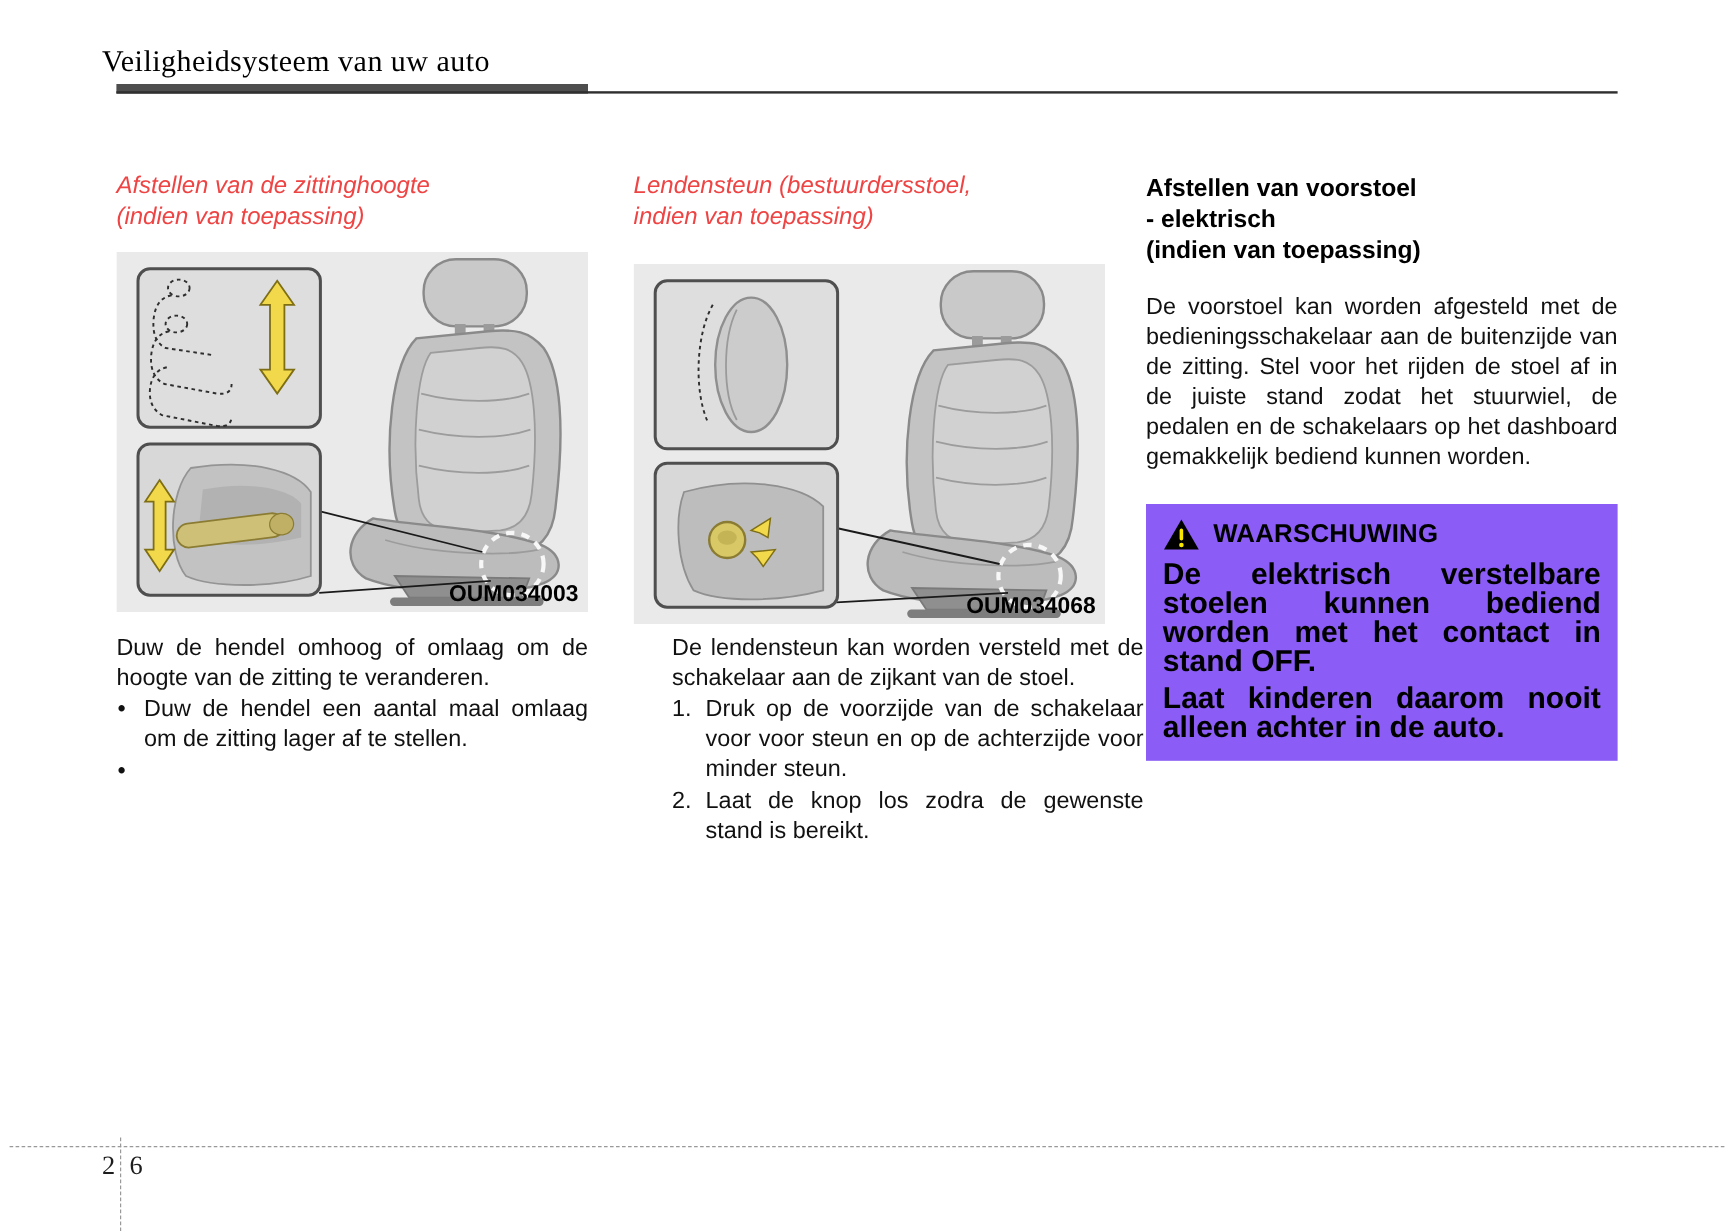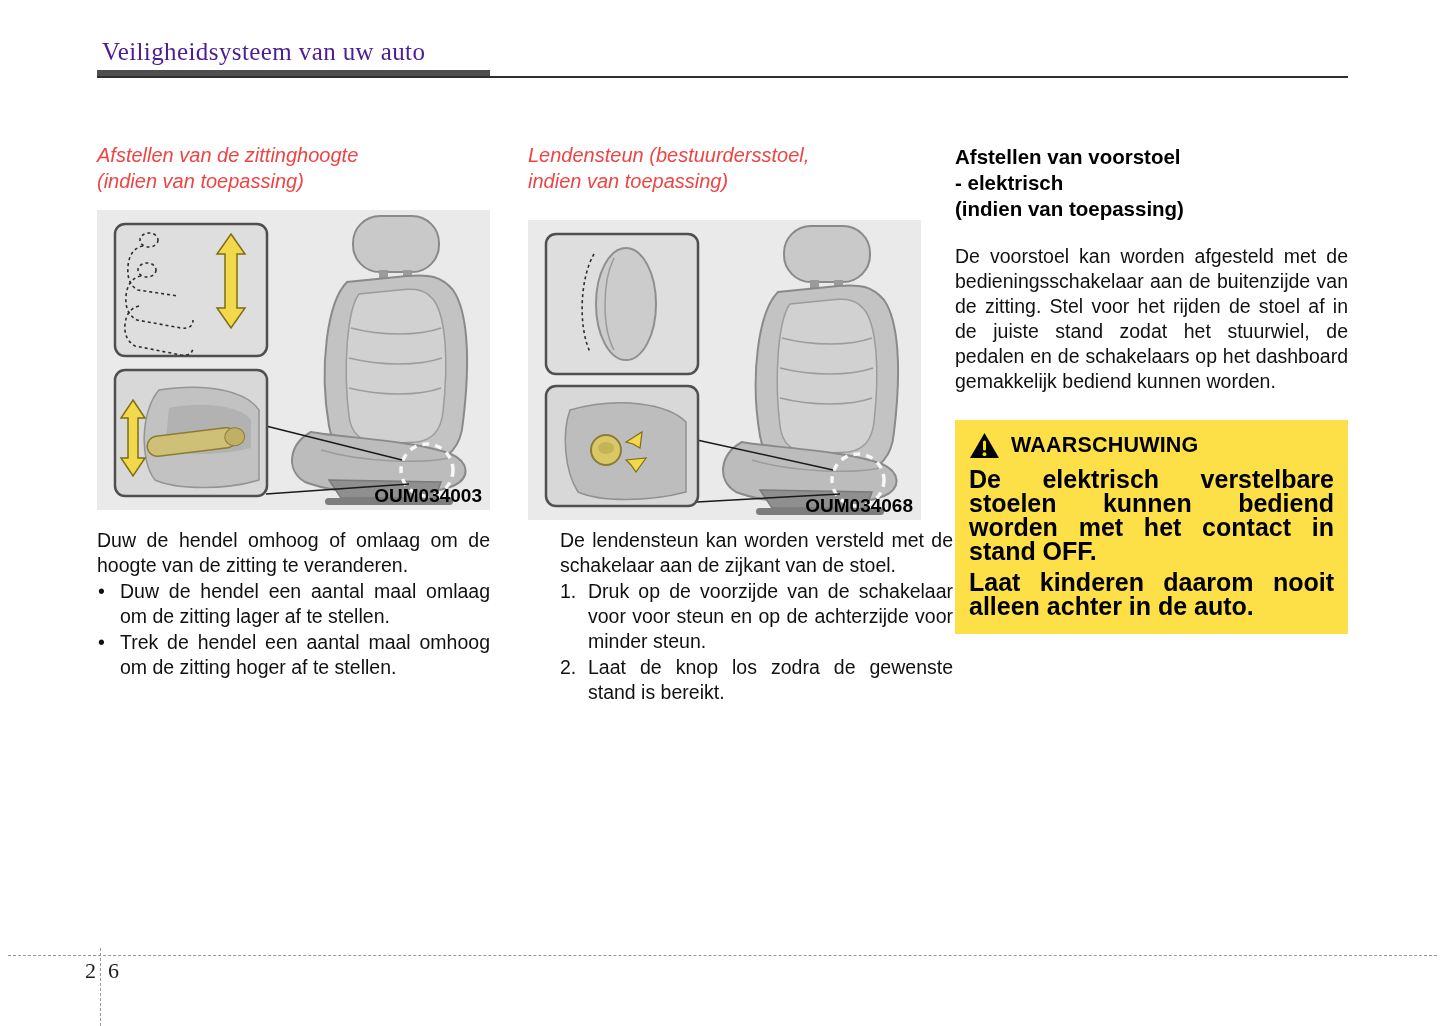--- a/index.html
+++ b/index.html
@@ -2,22 +2,22 @@
 <html><head>
 <meta charset="utf-8">
 <style>
   * { margin:0; padding:0; box-sizing:border-box; }
   html,body { background:#ffffff; }
   .page {
     position:relative; width:1445px; height:1026px; background:#ffffff;
     font-family:"Liberation Sans", sans-serif; color:#111; overflow:hidden;
   }
   .doc-title {
-    position:absolute; left:102px; top:38px;
-    font-family:"Liberation Serif", serif; font-size:25px; color:#4c1d95;
+    position:absolute; left:85px; top:38px;
+    font-family:"Liberation Serif", serif; font-size:25px; color:#000000;
     letter-spacing:0.4px;
   }
   .title-bar { position:absolute; left:97px; top:70px; width:393px; height:8px; background:#4e4e4e; }
   .title-rule { position:absolute; left:97px; top:76px; width:1251px; height:2px; background:#2f2f2f; }
 
   .col-heading {
     position:absolute; width:400px;
     font-size:20px; font-weight:normal; font-style:italic; line-height:26px; color:#ef4444;
   }
   .col3-block { position:absolute; left:955px; top:144px; width:393px; }
@@ -109,21 +109,20 @@
   </div>
 
   <div class="col-text body-text" style="left:97px; top:528px;">
     <p>Duw de hendel omhoog of omlaag om de hoogte van de zitting te veranderen.</p>
     <div class="bullet-item">
       <span class="bullet-marker">•</span>
       <span>Duw de hendel een aantal maal omlaag om de zitting lager af te stellen.</span>
     </div>
     <div class="bullet-item">
       <span class="bullet-marker">•</span>
-      <span>Trek de hendel een aantal maal omhoog om de zitting hoger af te stellen.</span>
     </div>
   </div>
 
   <div class="col-heading" style="left:528px; top:142px;">
     <div>Lendensteun (bestuurdersstoel,</div>
     <div>indien van toepassing)</div>
   </div>
 
   <div class="figure" style="left:528px; top:220px;">
     <svg viewBox="0 0 393 300" width="393" height="300">
@@ -161,21 +160,21 @@
   </div>
 
   <div class="col3-block">
     <div class="col3-heading">
       <div>Afstellen van voorstoel</div>
       <div>- elektrisch</div>
       <div>(indien van toepassing)</div>
     </div>
     <p class="body-text col3-body">De voorstoel kan worden afgesteld met de bedieningsschakelaar aan de buitenzijde van de zitting. Stel voor het rijden de stoel af in de juiste stand zodat het stuurwiel, de pedalen en de schakelaars op het dashboard gemakkelijk bediend kunnen worden.</p>
 
-    <div class="warning-box" style="background: #fde047;">
+    <div class="warning-box" style="background: #8b5cf6;">
       <div class="warning-head">
         <svg width="31" height="27" viewBox="0 0 31 27">
           <path d="M15.5 1 L30 26 L1 26 Z" fill="#000"></path>
           <rect x="14" y="8.5" width="3" height="10" rx="1.5" fill="#f7e600"></rect>
           <circle cx="15.5" cy="22.2" r="1.9" fill="#f7e600"></circle>
         </svg>
         <span class="warning-title">WAARSCHUWING</span>
       </div>
       <p class="warning-body">De elektrisch verstelbare stoelen kunnen bediend worden met het contact in stand OFF.</p>
       <p class="warning-body">Laat kinderen daarom nooit alleen achter in de auto.</p>

